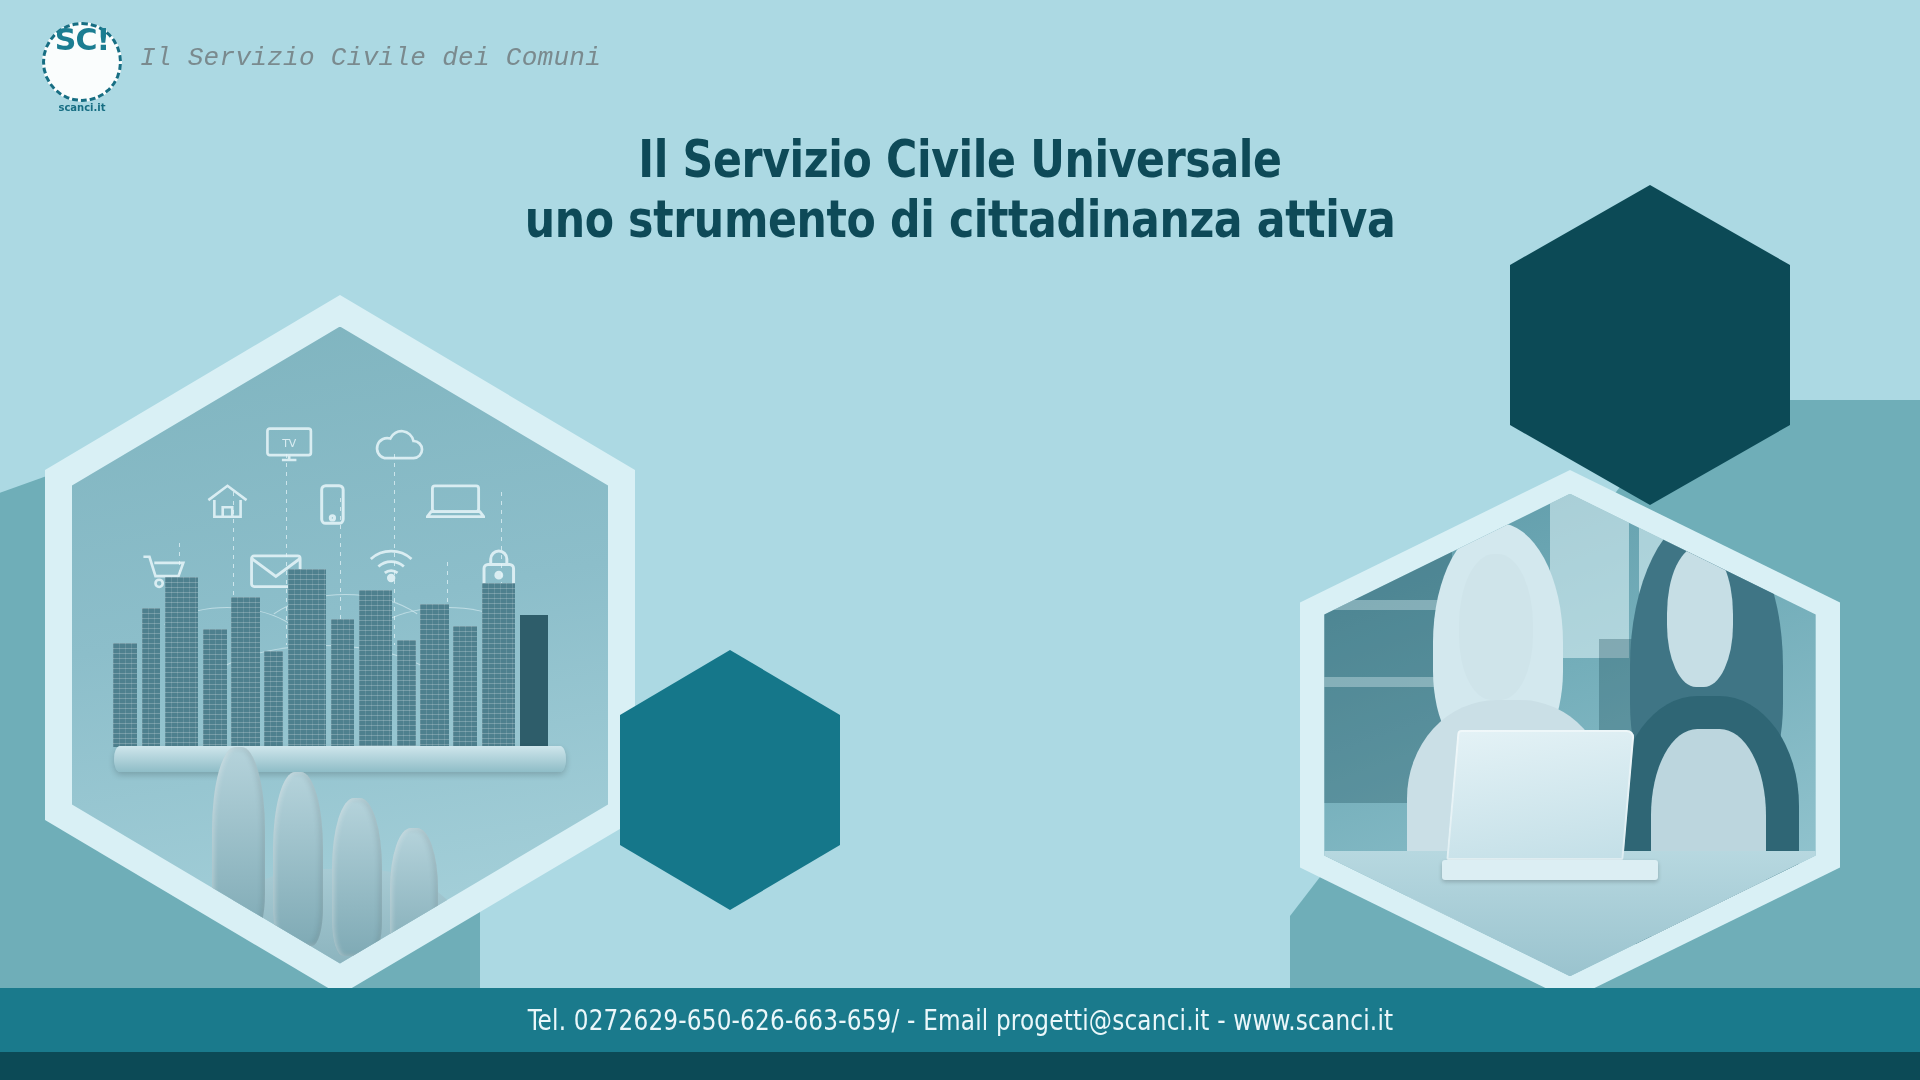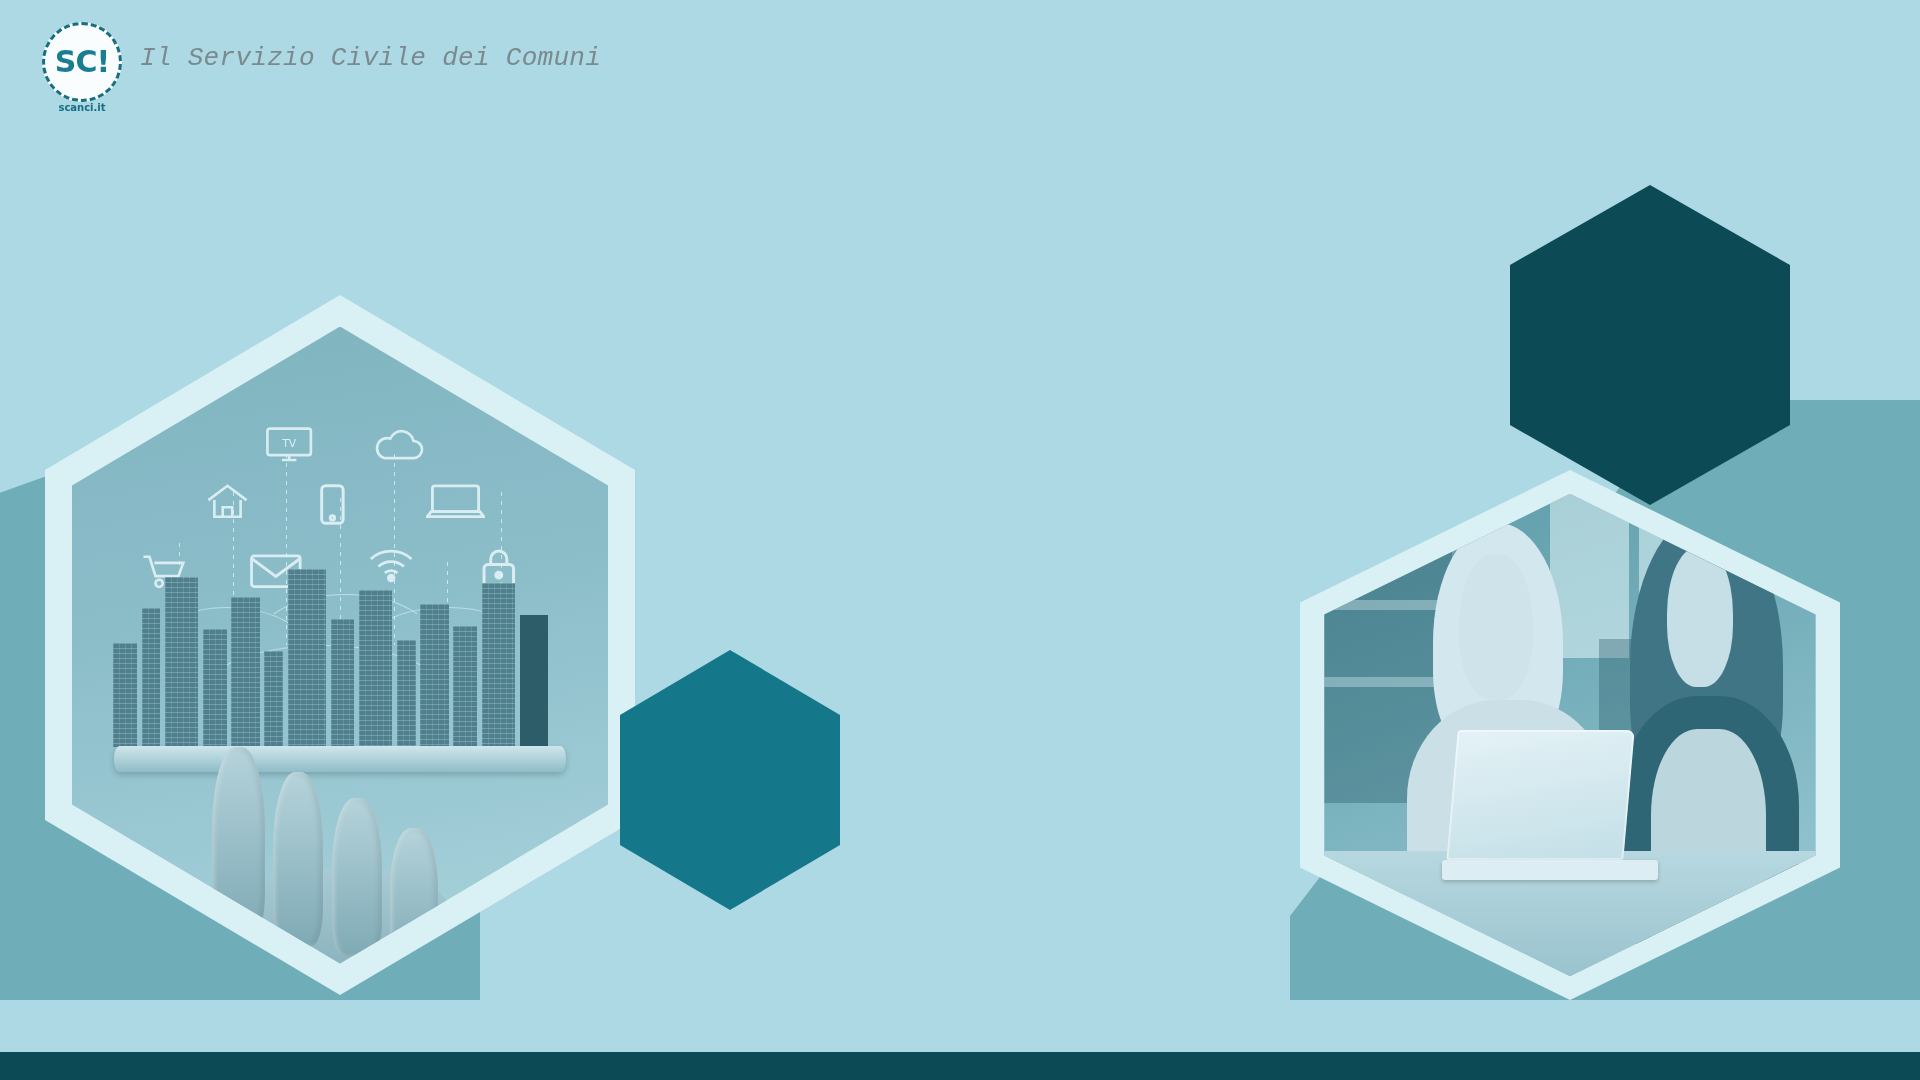--- a/index.html
+++ b/index.html
@@ -122,21 +122,21 @@
     transform:skewX(-5deg);border-radius:4px 8px 2px 2px;
     box-shadow:inset 0 0 0 2px rgba(255,255,255,.45);
   }
 
   
   #header{position:absolute;left:42px;top:22px;display:flex;align-items:center;gap:18px;}
   #logo-wrap{position:relative;width:80px;height:98px;}
   #logo-badge{
     position:absolute;left:0;top:0;width:80px;height:80px;border-radius:50%;
     background:#FAFDFD;border:3px dashed #176E83;
-    display:flex;align-items:center;justify-content:center;
+    display:flex;align-items:flex-start;justify-content:center;
   }
   #logo-sc{
     font-weight:bold;font-size:30px;letter-spacing:-1px;color:#1B7D92;
     font-family:"DejaVu Sans", sans-serif;line-height:1;
   }
   #logo-domain{
     position:absolute;left:0;top:80px;width:80px;text-align:center;
     font-size:10px;font-weight:bold;color:#176E83;
     font-family:"DejaVu Sans", sans-serif;
   }
@@ -317,17 +317,24 @@
   <div id="header">
     <div id="logo-wrap">
       <div id="logo-badge">
         <span id="logo-sc">SC!</span>
       </div>
       <div id="logo-domain">scanci.it</div>
     </div>
     <div id="tagline">Il Servizio Civile dei Comuni</div>
   </div>
 
-
-
+  <div id="title-block">
+    <div class="tline">Il Servizio Civile Universale</div>
+    <div class="tline">uno strumento di cittadinanza attiva</div>
+  </div>
+
+
+  <div id="footer-band">
+    <span id="footer-text">Tel. 0272629-650-626-663-659/ - Email progetti@scanci.it - www.scanci.it</span>
+  </div>
   <div id="footer-dark"></div>
 
 </div>
 
 </body></html>

